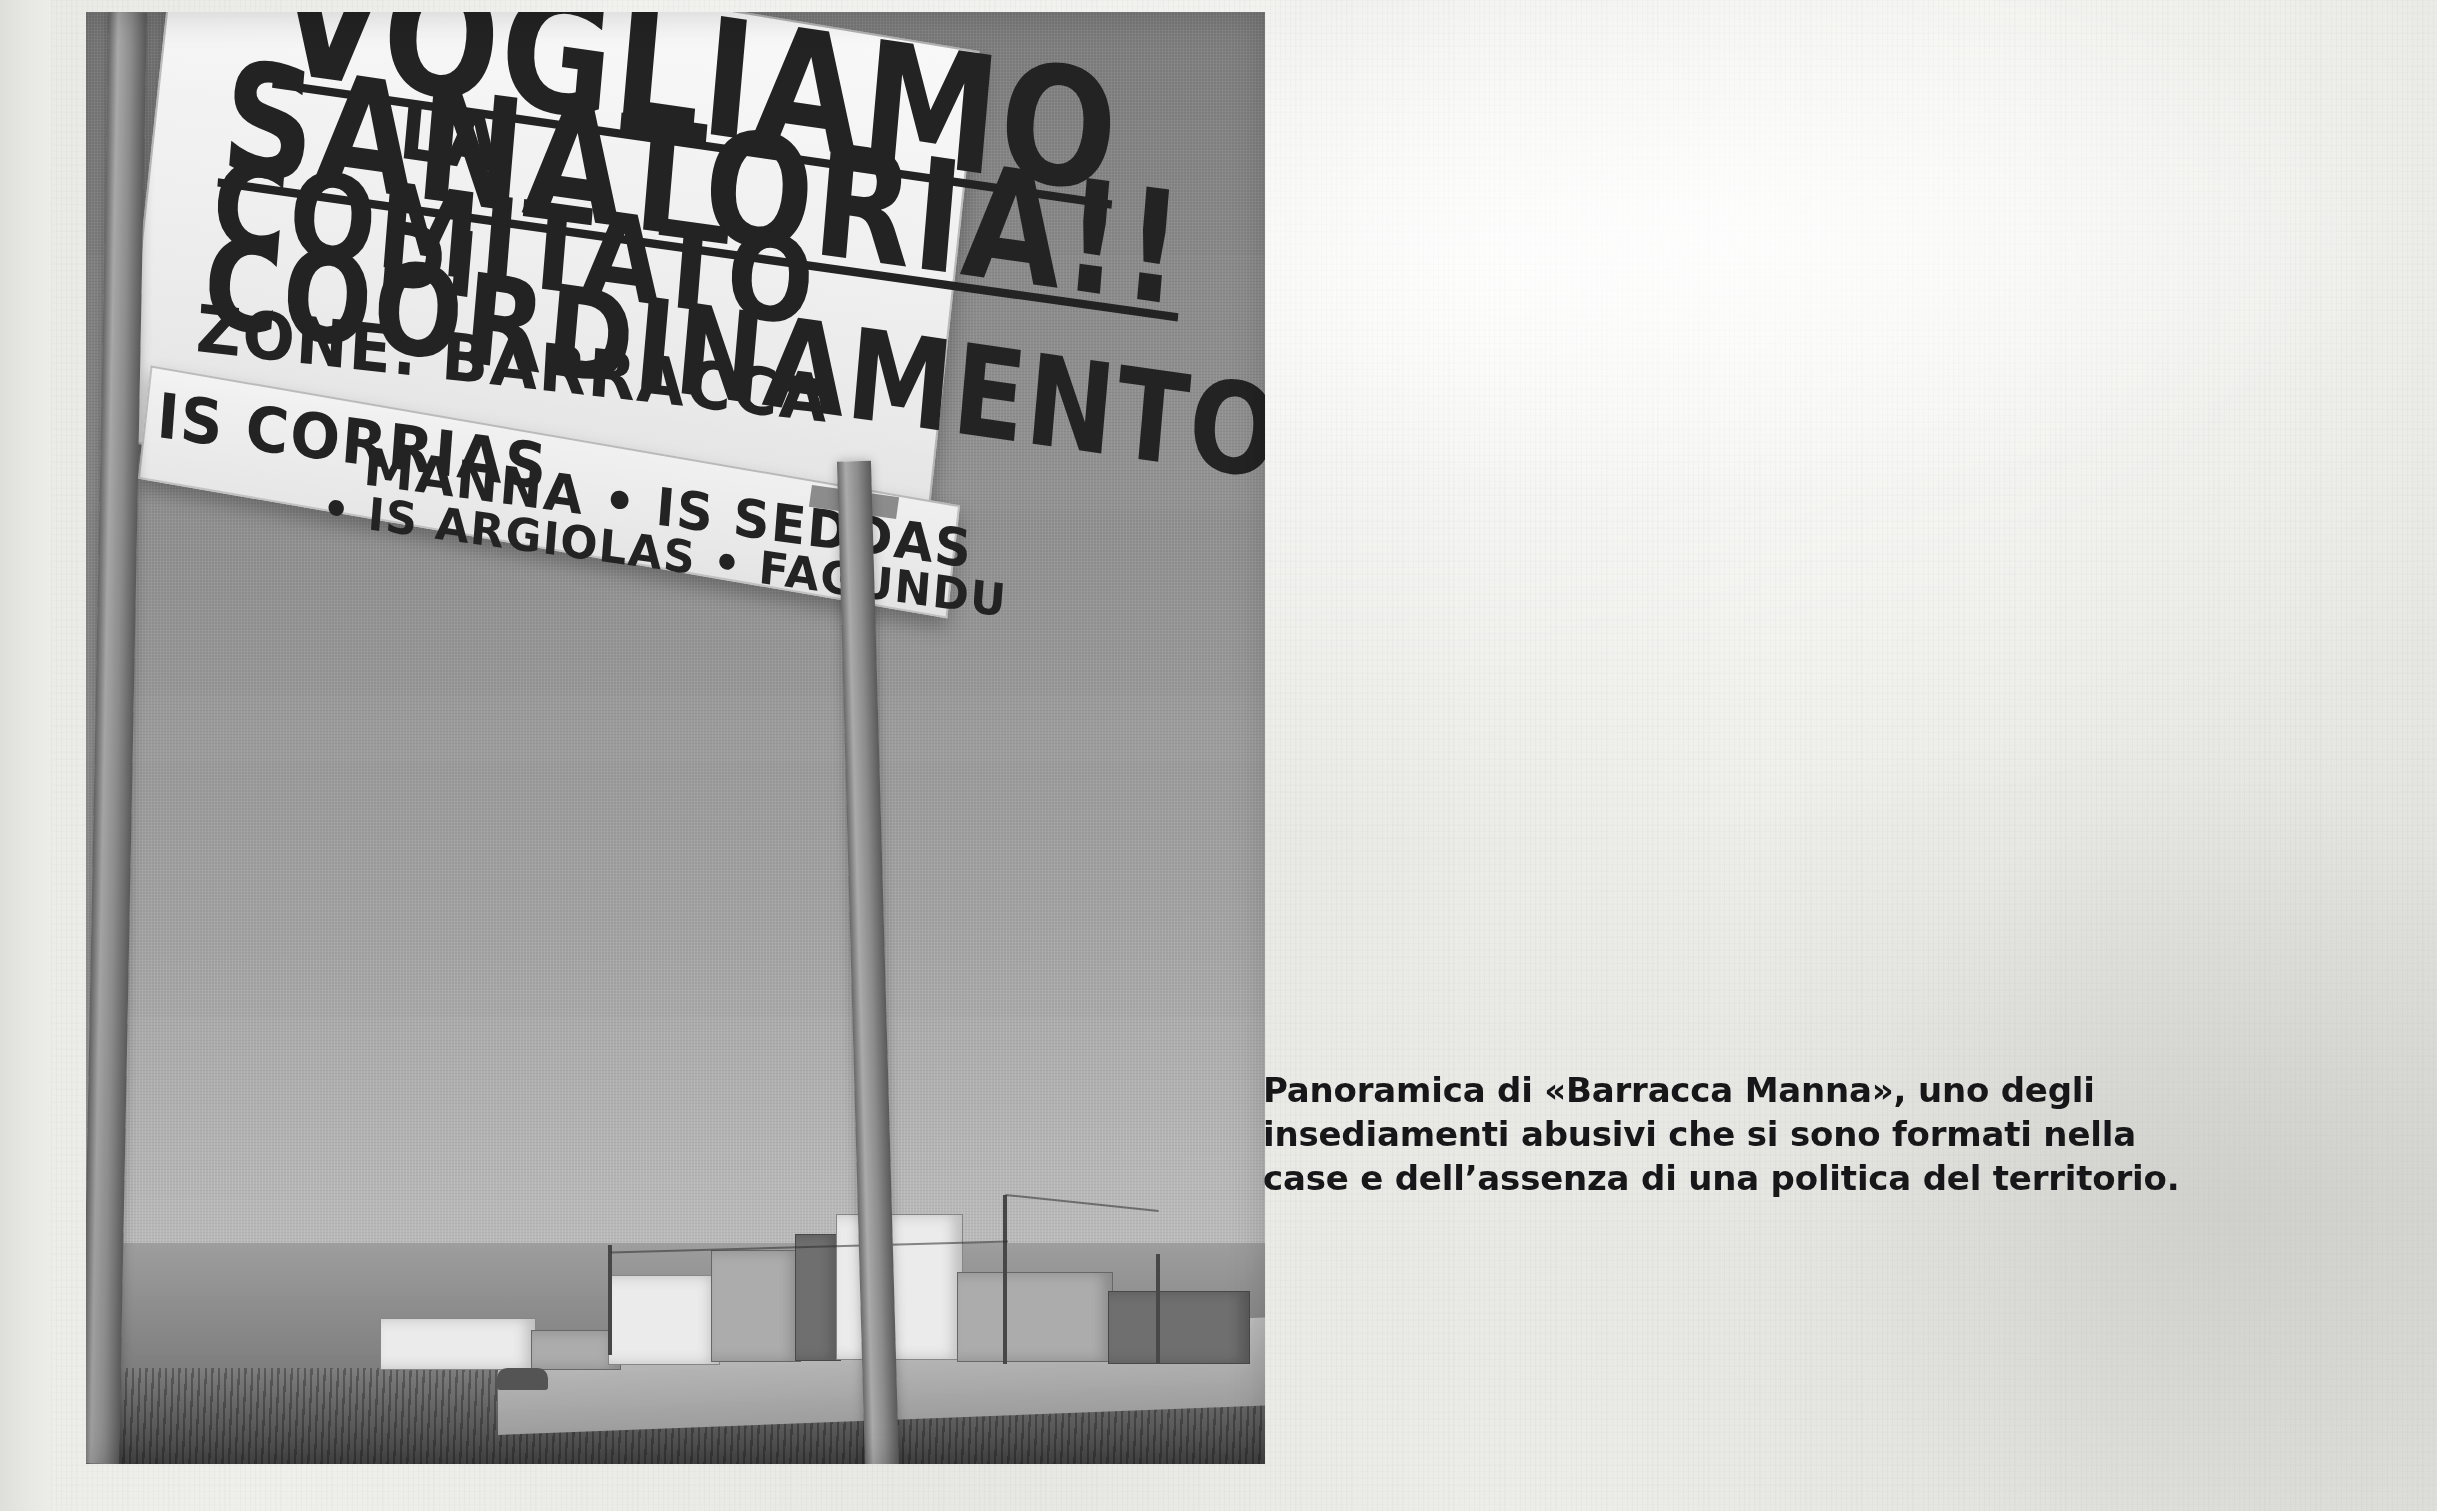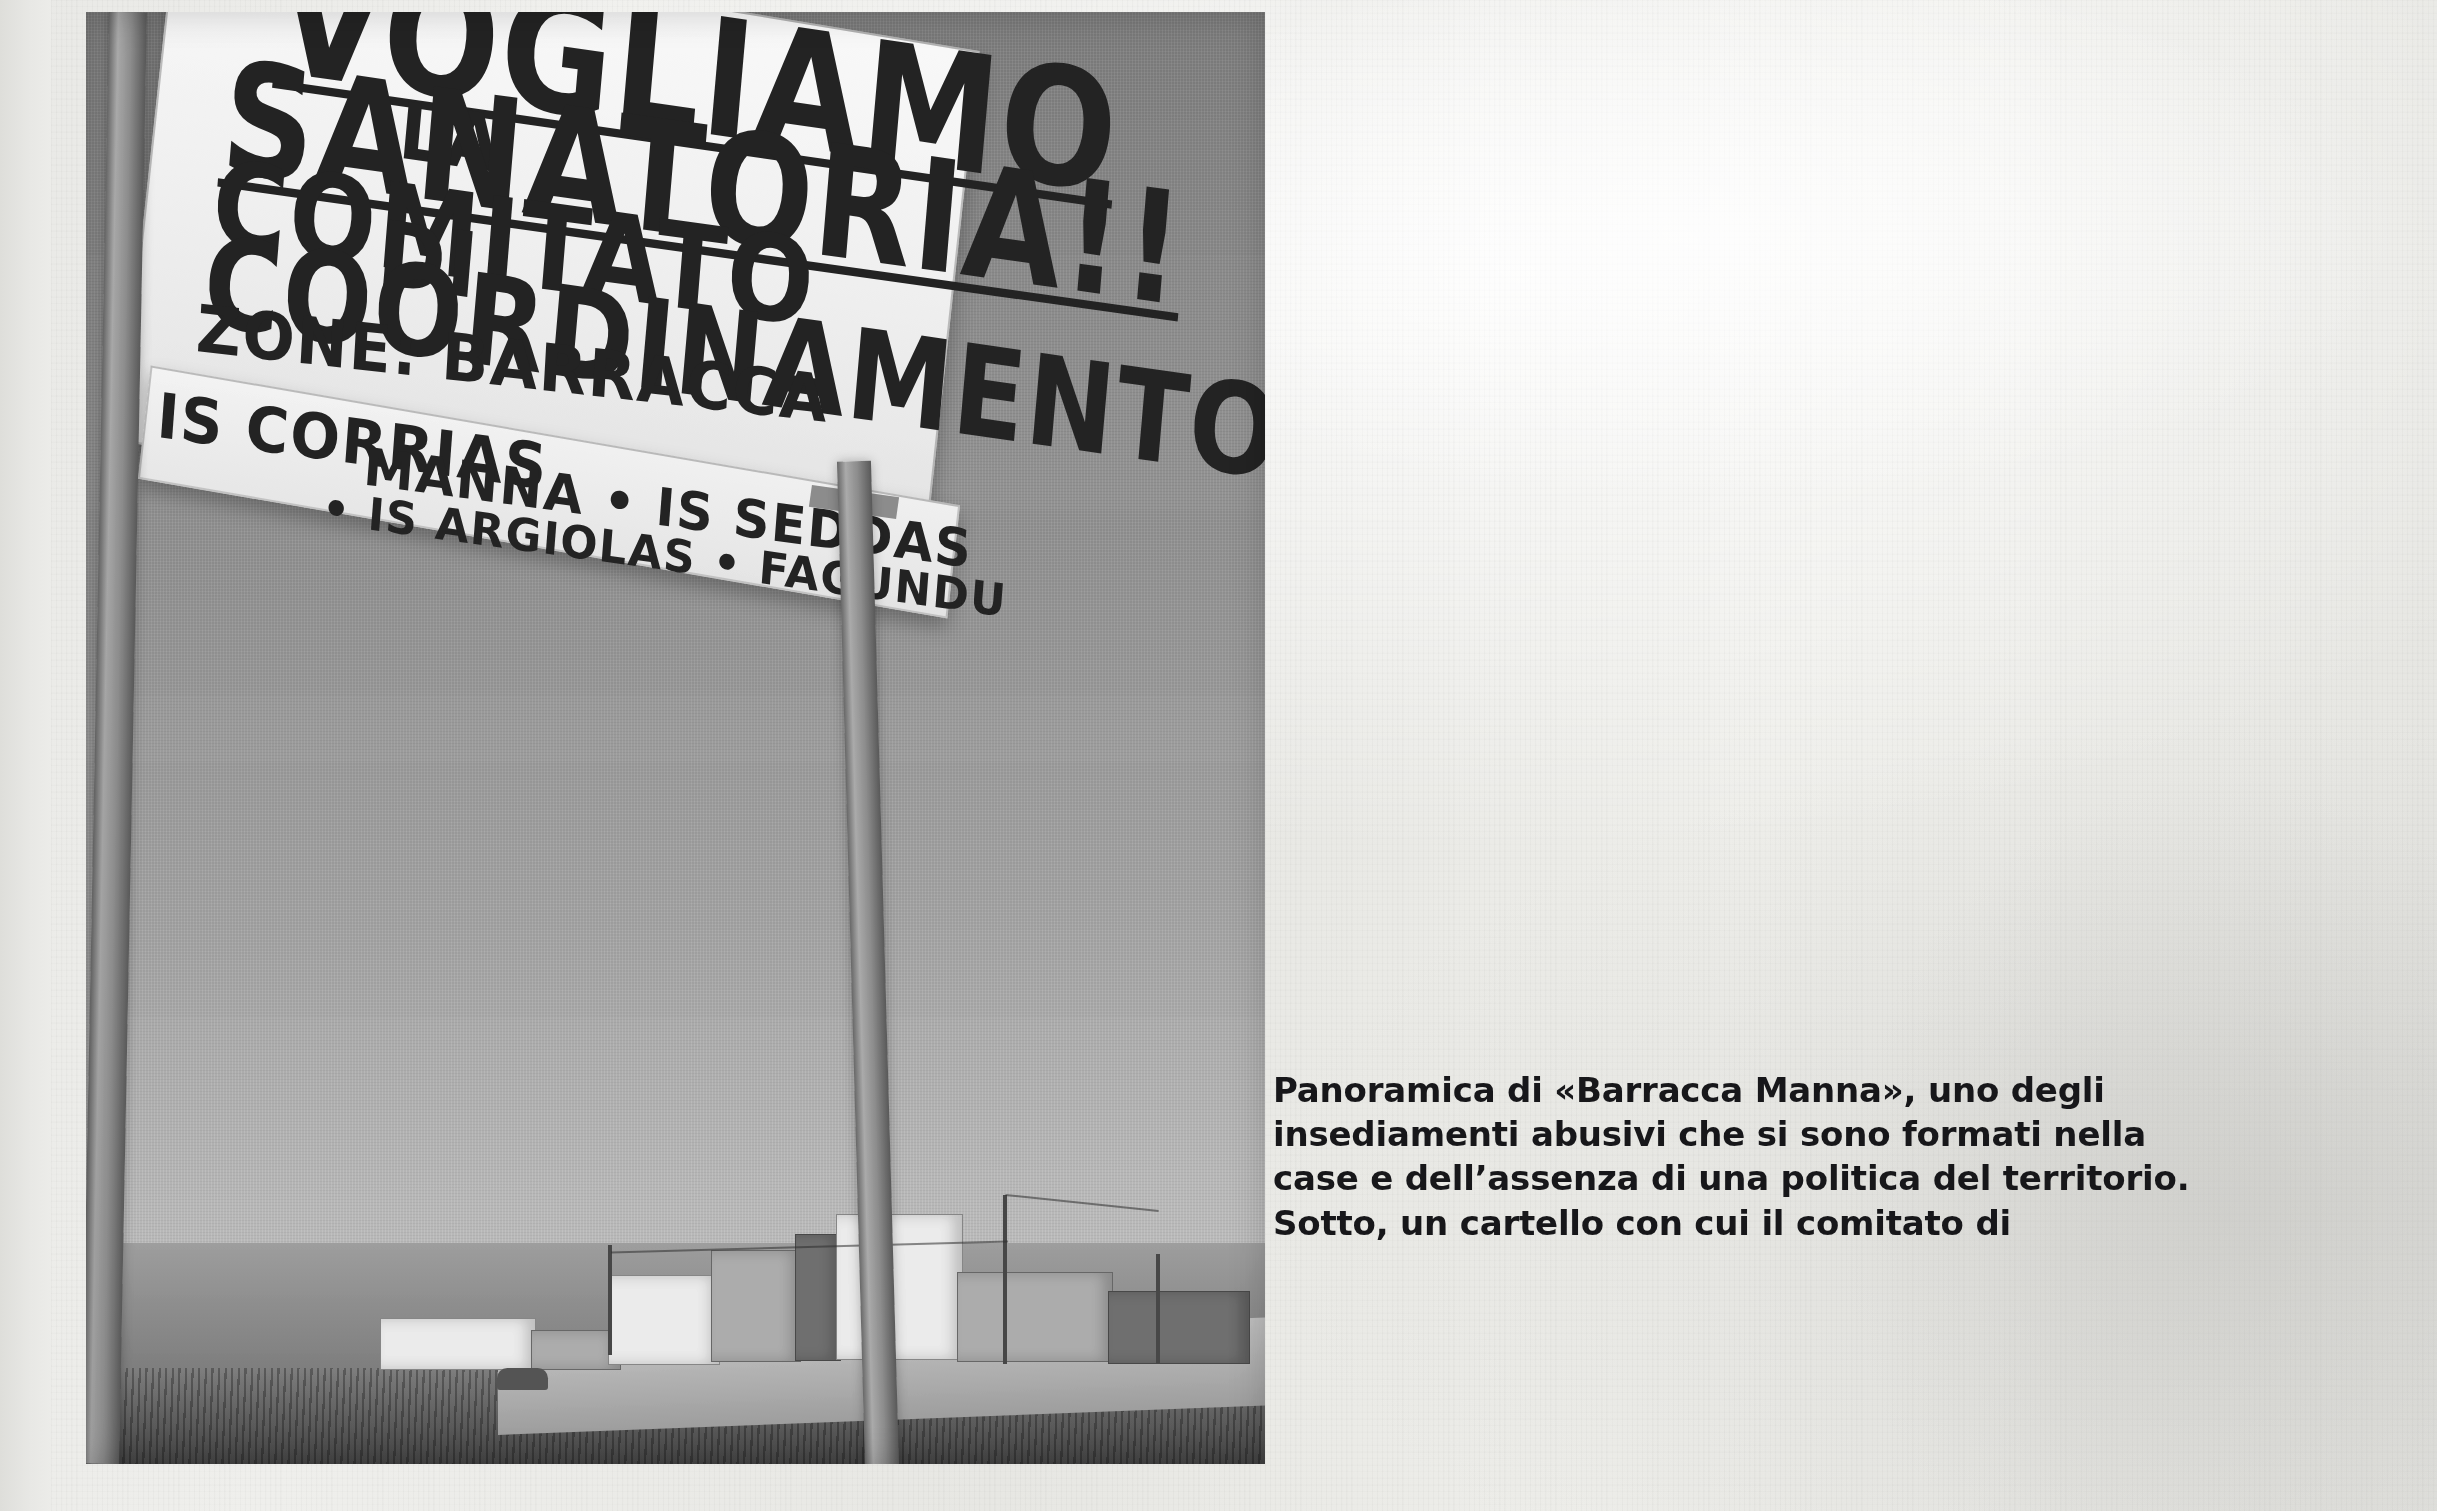--- a/index.html
+++ b/index.html
@@ -202,21 +202,20 @@
     position: absolute;
     left: 1263px;
     top: 1068px;
     width: 1088px;
     font-family: "DejaVu Sans", sans-serif;
     font-weight: 700;
     font-size: 34px;
     line-height: 1.30;
     color: #17171a;
     letter-spacing: -0.2px;
-    margin-left: 10px;
   }
   .caption p { margin: 0; }
 </style>
 </head>
 <body>
 
 <div class="page">
   <div class="page-grain"></div>
   <div class="page-smudge-1"></div>
   <div class="page-smudge-2"></div>
@@ -277,15 +276,14 @@
   <div class="post-brace"></div>
   <div class="post post-right"></div>
 
   <div class="photo-edge"></div>
 </figure>
 
 <figcaption class="caption">
   <p>Panoramica di «Barracca Manna», uno degli</p>
   <p>insediamenti abusivi che si sono formati nella</p>
   <p>case e dell’assenza di una politica del territorio.</p>
-  <p>Sotto, un cartello con cui il comitato di</p>
 </figcaption>
 
 
 </body></html>

